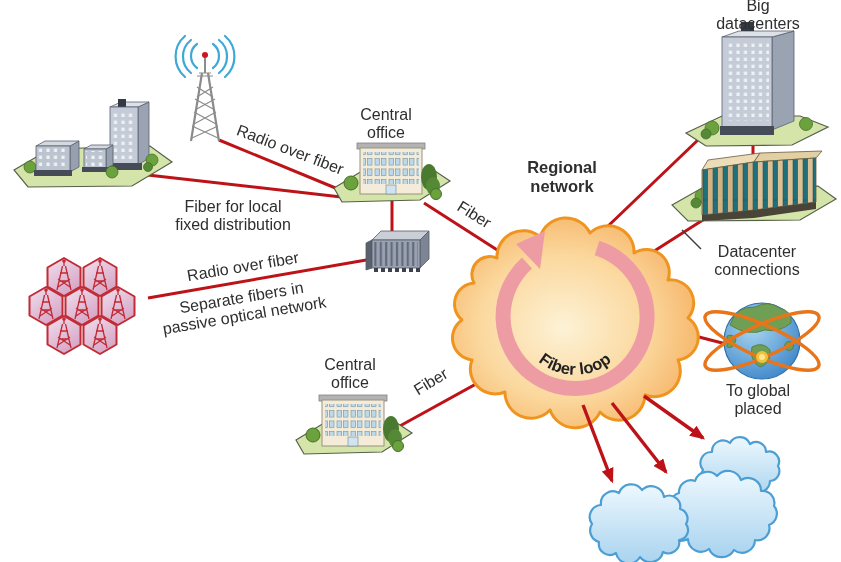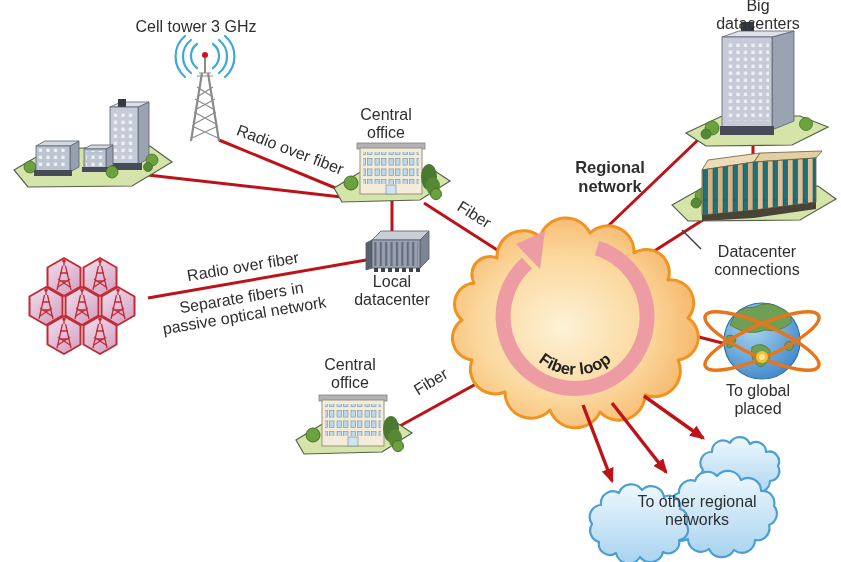--- a/index.html
+++ b/index.html
@@ -1,21 +1,21 @@
 <!DOCTYPE html>
 <html><head>
 <meta charset="utf-8">
 <style>
   html,body{margin:0;padding:0;background:#fff;}
   #stage{position:relative;width:841px;height:562px;background:#fff;overflow:hidden;
          font-family:"Liberation Sans", sans-serif;}
   #art{position:absolute;left:0;top:0;}
   .lbl{position:absolute;transform:translate(-50%,-50%);text-align:center;
        white-space:pre-line;font-size:16px;line-height:1.13;color:#2e2e2e;}
-  .lbl.bold{font-weight:bold;font-size:16.5px;margin-left:48px;}
+  .lbl.bold{font-weight:bold;font-size:16.5px;}
 </style>
 </head>
 <body>
 
 <div id="stage">
 
 <svg id="art" width="841" height="562" viewBox="0 0 841 562">
   <defs>
     <radialGradient id="cloudG" cx="45%" cy="52%" r="62%">
       <stop offset="0%" stop-color="#fdf2d6"></stop>
@@ -235,36 +235,33 @@
     </g>
     <g fill="none" stroke="#e8751a" stroke-width="3.5">
       <ellipse cx="762" cy="341" rx="62" ry="16" transform="rotate(-24 762 341)"></ellipse>
       <ellipse cx="762" cy="341" rx="62" ry="16" transform="rotate(24 762 341)"></ellipse>
     </g>
     <circle cx="762" cy="357" r="6" fill="#f6c33c" opacity="0.95"></circle>
     <circle cx="762" cy="357" r="3" fill="#fde98c"></circle>
   </g>
 </svg>
 
-<div class="lbl" style="left:196px;top:27px">Cell tower 3 GHz</div>
 <div class="lbl" style="left:290px;top:150px;transform:translate(-50%,-50%) rotate(21deg)">Radio over fiber</div>
 <div class="lbl" style="left:386px;top:124px">Central
 office</div>
+<div class="lbl" style="left:233px;top:216px">Fiber for local
+fixed distribution</div>
 <div class="lbl" style="left:474px;top:215px;transform:translate(-50%,-50%) rotate(32deg)">Fiber</div>
 <div class="lbl" style="left:243px;top:267px;transform:translate(-50%,-50%) rotate(-9.5deg)">Radio over fiber</div>
 <div class="lbl" style="left:243px;top:307px;transform:translate(-50%,-50%) rotate(-9.5deg)">Separate fibers in
 passive optical network</div>
-<div class="lbl" style="left:392px;top:291px">Local
-datacenter</div>
 <div class="lbl" style="left:350px;top:374px">Central
 office</div>
 <div class="lbl" style="left:431px;top:382px;transform:translate(-50%,-50%) rotate(-31deg)">Fiber</div>
 <div class="lbl bold" style="left:562px;top:177px">Regional
 network</div>
 <div class="lbl" style="left:758px;top:15px">Big datacenters</div>
 <div class="lbl" style="left:757px;top:261px">Datacenter
 connections</div>
 <div class="lbl" style="left:758px;top:400px">To global
 placed</div>
-<div class="lbl" style="left:697px;top:511px">To other regional
-networks</div>
 
 </div>
 
 </body></html>

